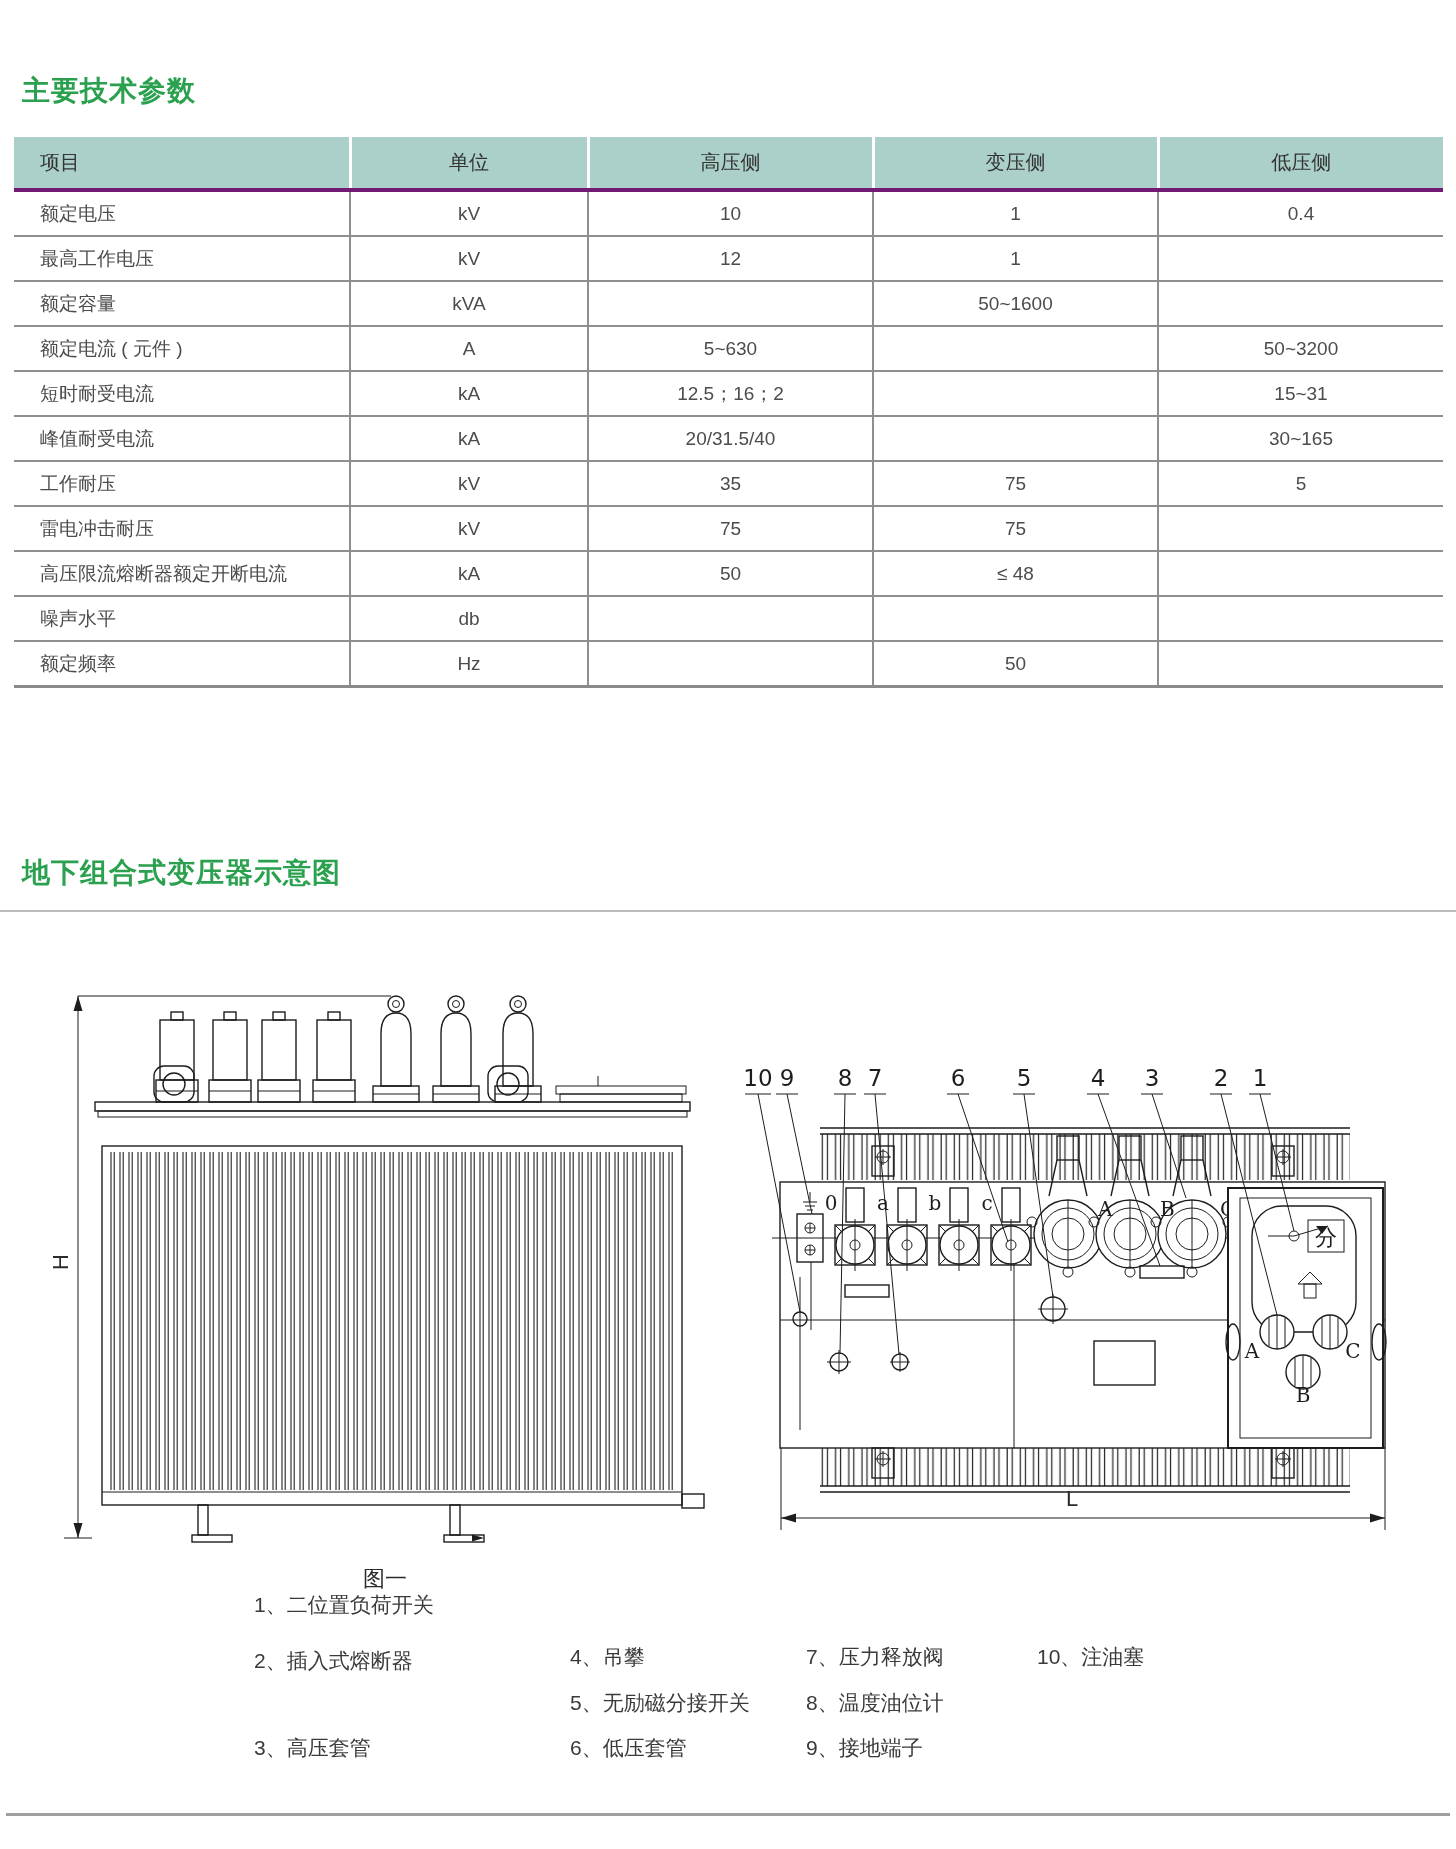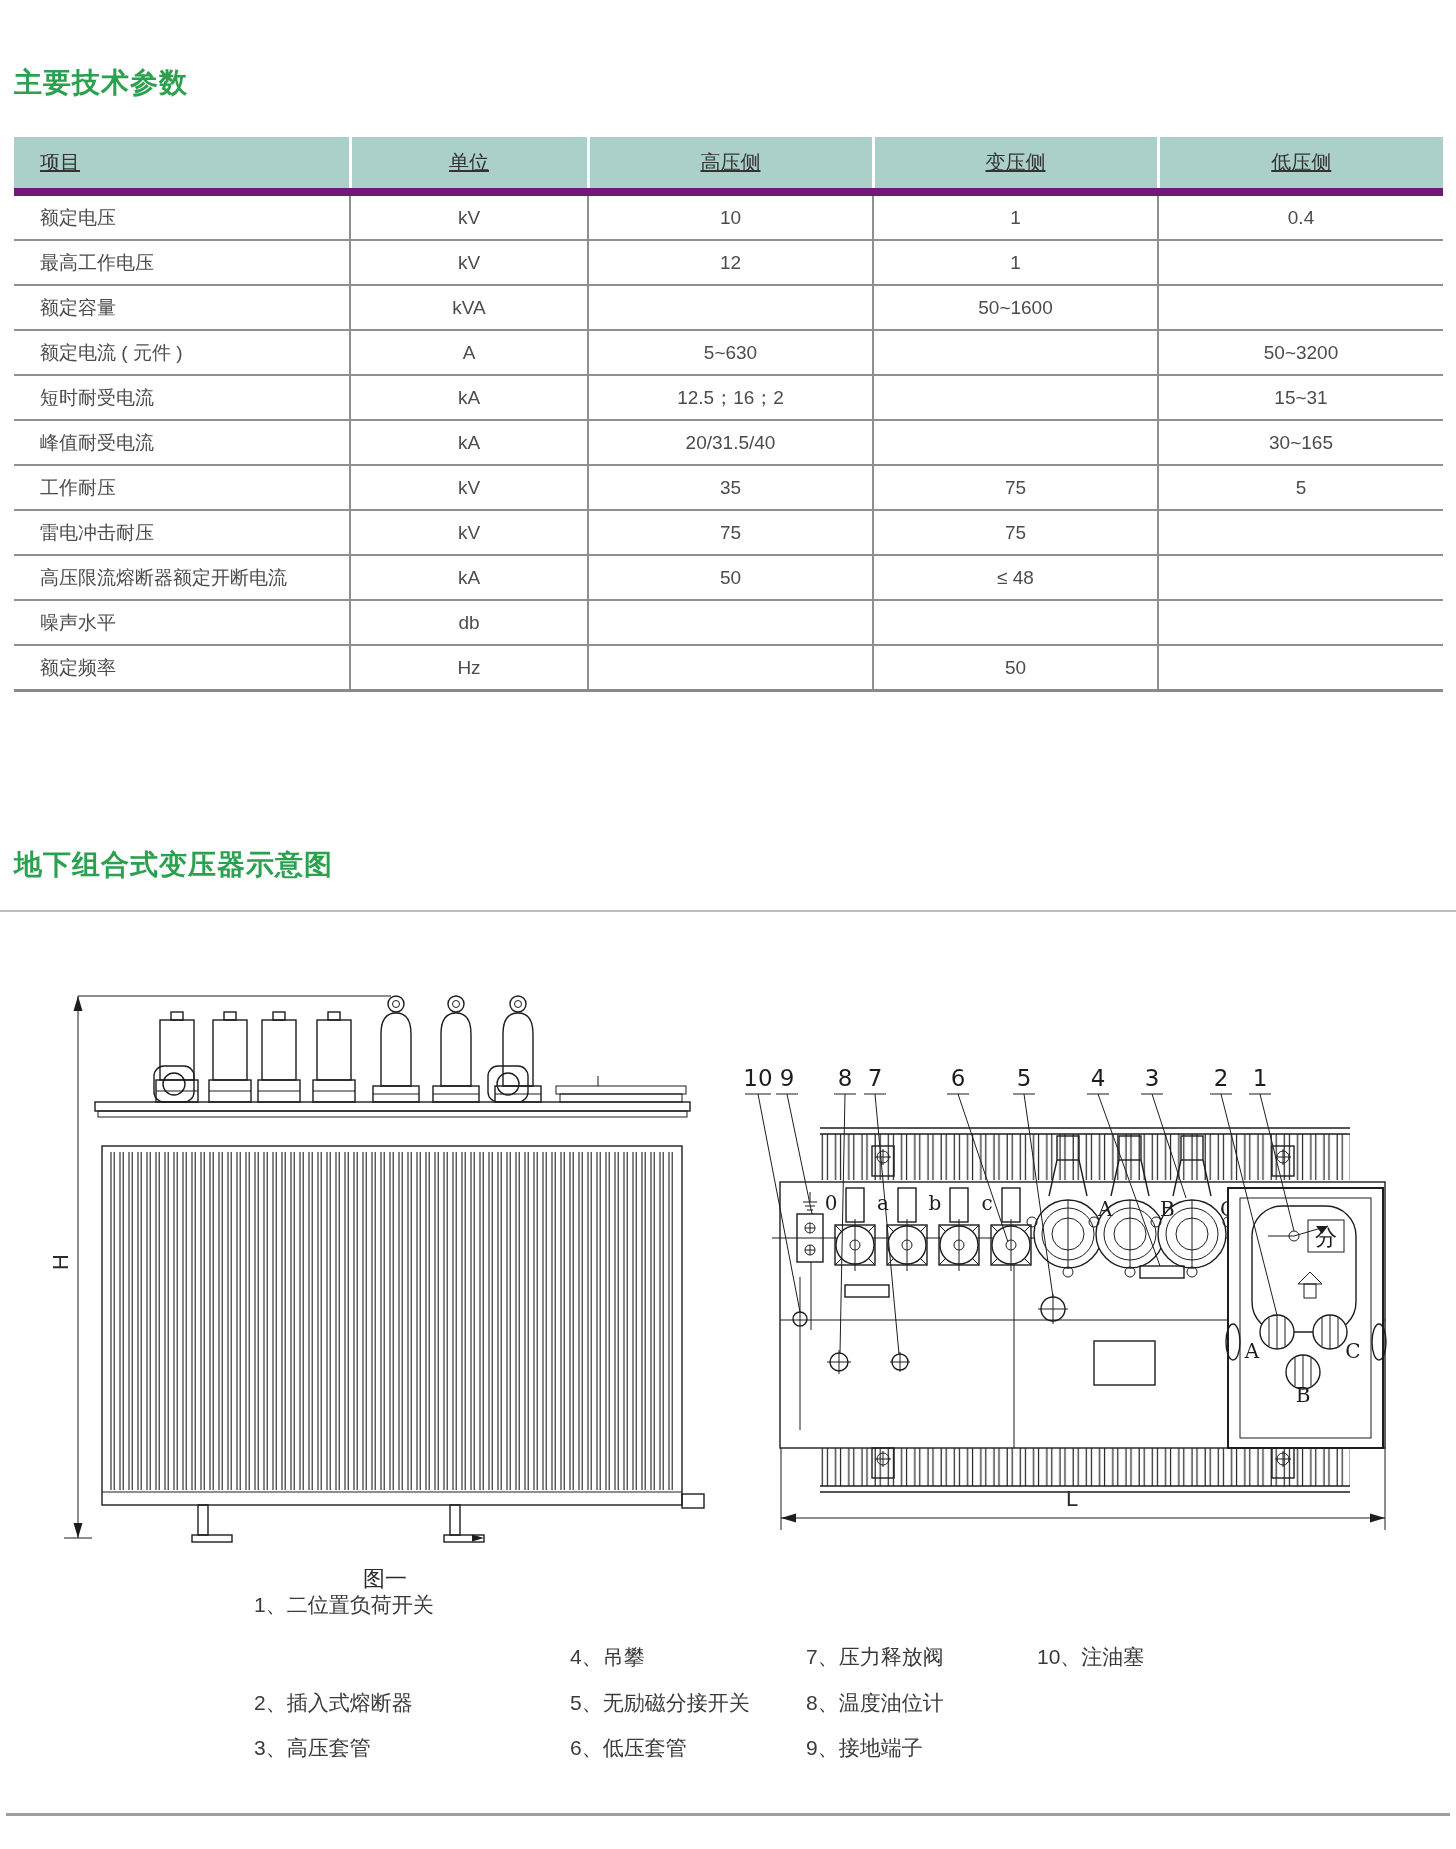--- a/index.html
+++ b/index.html
@@ -2,36 +2,35 @@
 <html><head>
 <meta charset="utf-8">
 <style>
   html,body{margin:0;padding:0;}
   body{
     width:1456px;height:1849px;position:relative;background:#ffffff;
     font-family:"Liberation Sans","DejaVu Sans",sans-serif;
     overflow:hidden;
   }
   .sec-title{
-    position:absolute;left:14px;margin:0;
+    position:absolute;left:14px;margin:8px;
     font-size:28px;font-weight:bold;color:#2ba14f;letter-spacing:1px;
   }
   #title1{top:64px;}
   #title2{top:846px;}
 
   
   #spec-table{
     position:absolute;left:14px;top:137px;width:1429px;
     border-collapse:collapse;table-layout:fixed;
   }
   #spec-table th{
     background:#abd0c9;color:#333333;font-size:20px;font-weight:normal;
-    height:51px;text-align:center;border-bottom:8px solid #701a75;
+    height:51px;text-align:center;border-bottom:4px solid #701a75;
     padding:0;
-    text-decoration:underline;
   }
   #spec-table th.first{text-align:left;padding-left:26px;}
   #spec-table th + th{border-left:3px solid #ffffff;}
   #spec-table td{
     color:#4c4c4c;font-size:19px;height:43px;text-align:center;
     border-bottom:2px solid #8f8f8f;padding:0;
   }
   #spec-table td + td{border-left:2px solid #8f8f8f;}
   #spec-table td.first{text-align:left;padding-left:26px;}
   #spec-table tr.last td{border-bottom:3px solid #8a8a8a;}
@@ -414,21 +413,21 @@
       <g>
         <text class="cad-num" x="1260" y="1086" text-anchor="middle">1</text>
         <path class="thin" d="M1249 1094H1271"></path>
           <path class="thin" d="M1260 1094L1294 1231"></path>
       </g>
     </g>
   </g>
 </svg>
 
 <div class="legend-item" style="left:254px;top:1591px">1、二位置负荷开关</div>
-<div class="legend-item" style="left:254px;top:1689px">2、插入式熔断器</div>
+<div class="legend-item" style="left:254px;top:1647px">2、插入式熔断器</div>
 <div class="legend-item" style="left:254px;top:1734px">3、高压套管</div>
 <div class="legend-item" style="left:570px;top:1643px">4、吊攀</div>
 <div class="legend-item" style="left:570px;top:1689px">5、无励磁分接开关</div>
 <div class="legend-item" style="left:570px;top:1734px">6、低压套管</div>
 <div class="legend-item" style="left:806px;top:1643px">7、压力释放阀</div>
 <div class="legend-item" style="left:806px;top:1689px">8、温度油位计</div>
 <div class="legend-item" style="left:806px;top:1734px">9、接地端子</div>
 <div class="legend-item" style="left:1037px;top:1643px">10、注油塞</div>
 
 <div class="hairline" id="rule-bottom"></div>

